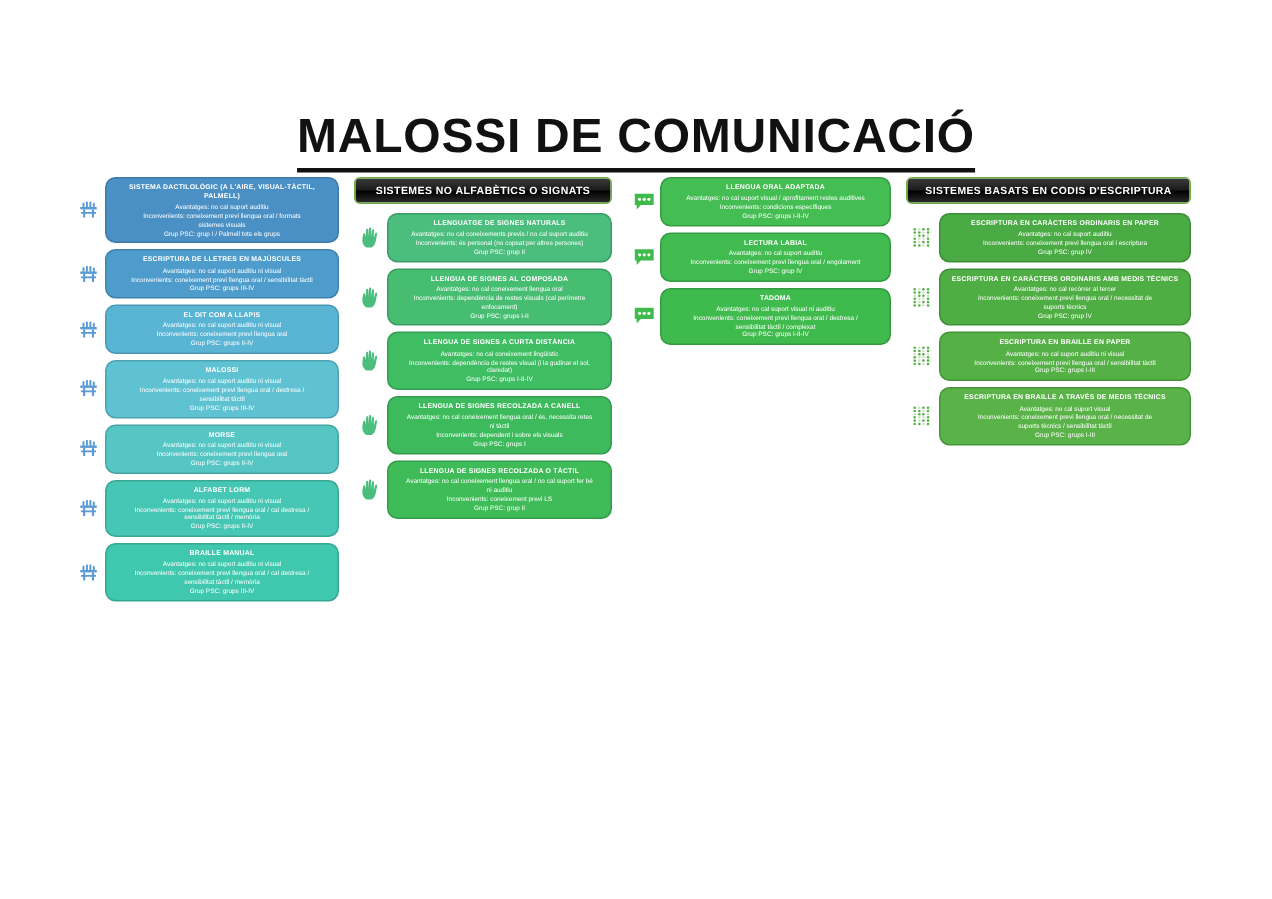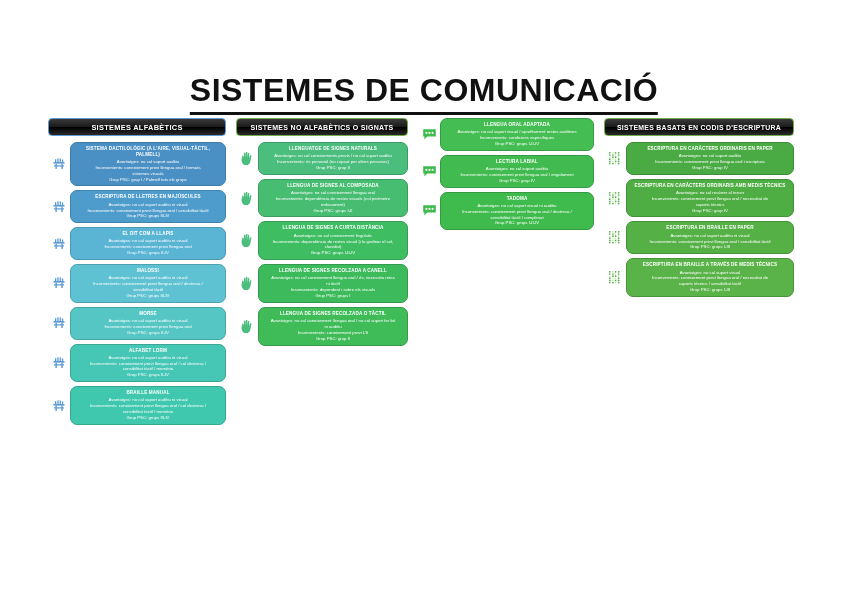--- a/index.html
+++ b/index.html
@@ -106,26 +106,25 @@
   .c4-a{background:#4aab44;border:1px solid #3d8d38;}
   .c4-b{background:#4fae43;border:1px solid #418f38;}
   .c4-c{background:#55b146;border:1px solid #45923a;}
   .c4-d{background:#5ab348;border:1px solid #49943b;}
 
   .icon-svg{display:block;}
 </style>
 </head>
 <body>
 
-<div class="page-title">SISTEMES DE COMUNICACIÓ</div>
+<div class="page-title">MALOSSI DE COMUNICACIÓ</div>
 
 <div class="board">
 
   <div class="column col-1">
-    <div class="col-header hdr-blue">SISTEMES ALFABÈTICS</div>
     <div id="col0">
         <div class="row">
           <div class="icon-cell">
             <svg class="icon-svg" width="14" height="14" viewBox="0 0 14 14">
               <rect x="1.5" y="5" width="11" height="1.6" fill="#5b9bd5"></rect>
               <rect x="3" y="2.2" width="1.3" height="3" fill="#5b9bd5"></rect>
               <rect x="5.3" y="1.4" width="1.3" height="3.8" fill="#5b9bd5"></rect>
               <rect x="7.6" y="1.4" width="1.3" height="3.8" fill="#5b9bd5"></rect>
               <rect x="9.9" y="2.4" width="1.3" height="2.8" fill="#5b9bd5"></rect>
               <rect x="3.4" y="6.6" width="1.4" height="5.4" fill="#5b9bd5"></rect>

